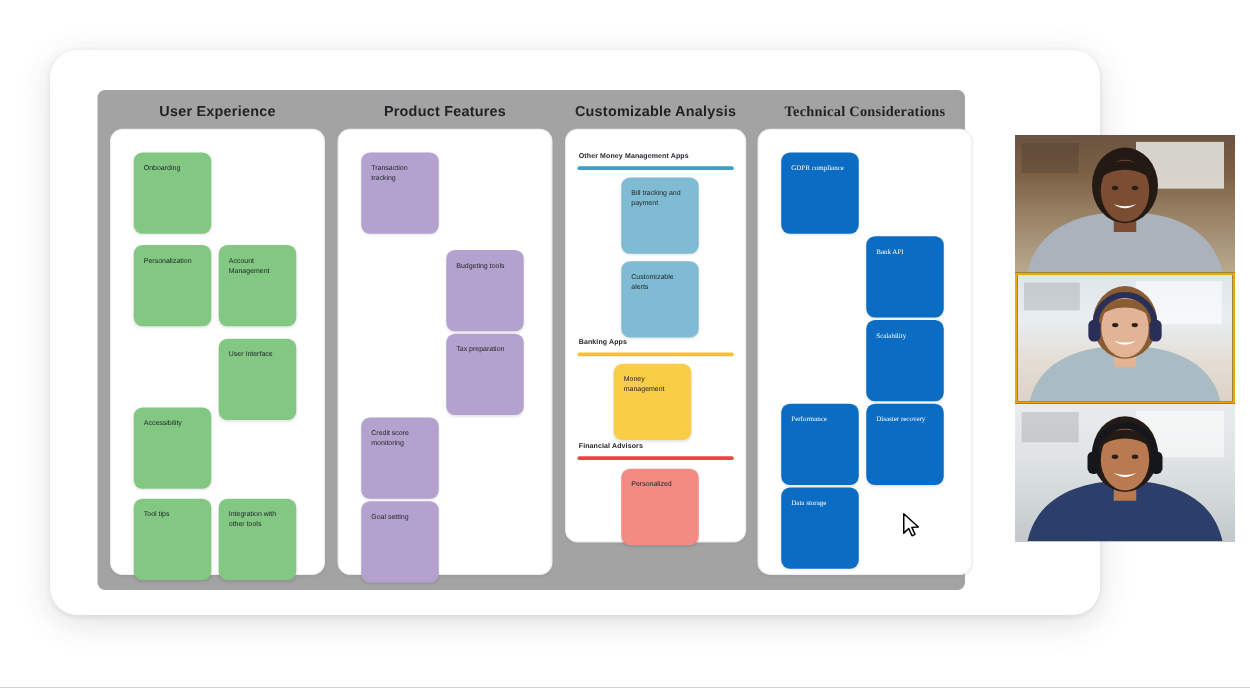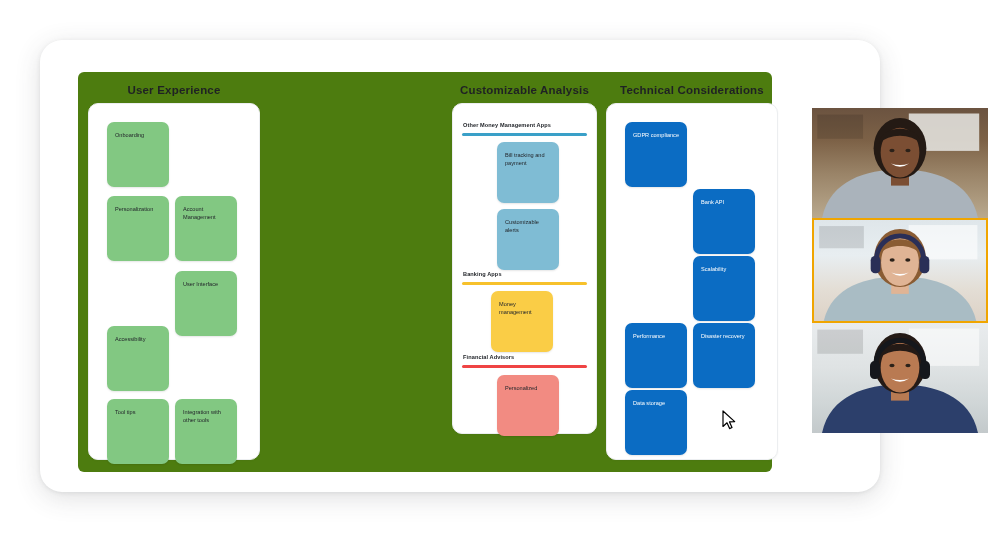--- a/index.html
+++ b/index.html
@@ -12,21 +12,21 @@
   
   #app-window{
     position:absolute;left:40px;top:40px;width:840px;height:452px;
     background:#ffffff;border-radius:22px;
     box-shadow:0 6px 26px rgba(60,64,67,.16), 0 1px 4px rgba(60,64,67,.10);
   }
 
   
   #board{
     position:absolute;left:38px;top:32px;width:694px;height:400px;
-    background:#4d7c0f;border-radius:6px;
+    background:#a3a3a3;border-radius:6px;
   }
 
   .column{position:absolute;top:0;}
   .column-title{
     text-align:center;font-size:11.5px;font-weight:bold;color:#1f2124;
     letter-spacing:.2px;margin:0;padding-top:12px;
   }
   .column-card{
     position:absolute;left:0;right:0;
     background:#ffffff;border:1px solid #eceef0;border-radius:10px;
@@ -83,40 +83,52 @@
             <div class="note green" style="left: 18px; top: 92px; width: 62px; height: 65px;">Personalization</div>
             <div class="note green" style="left: 86px; top: 92px; width: 62px; height: 65px;">Account Management</div>
             <div class="note green" style="left: 86px; top: 167px; width: 62px; height: 65px;">User Interface</div>
             <div class="note green" style="left: 18px; top: 222px; width: 62px; height: 65px;">Accessibility</div>
             <div class="note green" style="left: 18px; top: 295px; width: 62px; height: 65px;">Tool tips</div>
             <div class="note green" style="left: 86px; top: 295px; width: 62px; height: 65px;">Integration with other tools</div>
           </div>
       </div>
     </div>
 
+    <div class="column" style="left:192px;width:172px;height:386px;">
+      <div class="column-title">Product Features</div>
+      <div class="column-card" style="top:31px;height:355px;">
+        <div class="column-body" id="col-1-body">
+            <div class="note purple" style="left: 18px; top: 18px; width: 62px; height: 65px;">Transaction tracking</div>
+            <div class="note purple" style="left: 86px; top: 96px; width: 62px; height: 65px;">Budgeting tools</div>
+            <div class="note purple" style="left: 86px; top: 163px; width: 62px; height: 65px;">Tax preparation</div>
+            <div class="note purple" style="left: 18px; top: 230px; width: 62px; height: 65px;">Credit score monitoring</div>
+            <div class="note purple" style="left: 18px; top: 297px; width: 62px; height: 65px;">Goal setting</div>
+          </div>
+      </div>
+    </div>
 
     <div class="column" style="left:374px;width:145px;height:360px;">
       <div class="column-title">Customizable Analysis</div>
       <div class="column-card" style="top:31px;height:329px;">
         <div class="column-body" id="col-2-body">
             <div class="section-label" style="top: 18px;">Other Money Management Apps</div>
             <div class="divider" style="top: 29px; background: rgb(58, 160, 200);"></div>
             <div class="note blue" style="left: 44px; top: 38px; width: 62px; height: 61px;">Bill tracking and payment</div>
             <div class="note blue" style="left: 44px; top: 105px; width: 62px; height: 61px;">Customizable alerts</div>
             <div class="section-label" style="top: 167px;">Banking Apps</div>
             <div class="divider" style="top: 178px; background: rgb(247, 193, 43);"></div>
             <div class="note yellow" style="left: 38px; top: 187px; width: 62px; height: 61px;">Money management</div>
             <div class="section-label" style="top: 250px;">Financial Advisors</div>
             <div class="divider" style="top: 261px; background: rgb(239, 68, 68);"></div>
             <div class="note red" style="left: 44px; top: 271px; width: 62px; height: 61px;">Personalized</div>
           </div>
       </div>
     </div>
 
-    <div class="column" style="left:528px;width:172px;height:386px;">
+    <div class="column" style="left:528px;width:172px;height:386px;font-family:Liberation Serif, serif;">
       <div class="column-title">Technical Considerations</div>
       <div class="column-card" style="top:31px;height:355px;">
         <div class="column-body" id="col-3-body">
             <div class="note strongblue" style="left: 18px; top: 18px; width: 62px; height: 65px;">GDPR compliance</div>
             <div class="note strongblue" style="left: 86px; top: 85px; width: 62px; height: 65px;">Bank API</div>
             <div class="note strongblue" style="left: 86px; top: 152px; width: 62px; height: 65px;">Scalability</div>
             <div class="note strongblue" style="left: 18px; top: 219px; width: 62px; height: 65px;">Performance</div>
             <div class="note strongblue" style="left: 86px; top: 219px; width: 62px; height: 65px;">Disaster recovery</div>
             <div class="note strongblue" style="left: 18px; top: 286px; width: 62px; height: 65px;">Data storage</div>
           </div>

